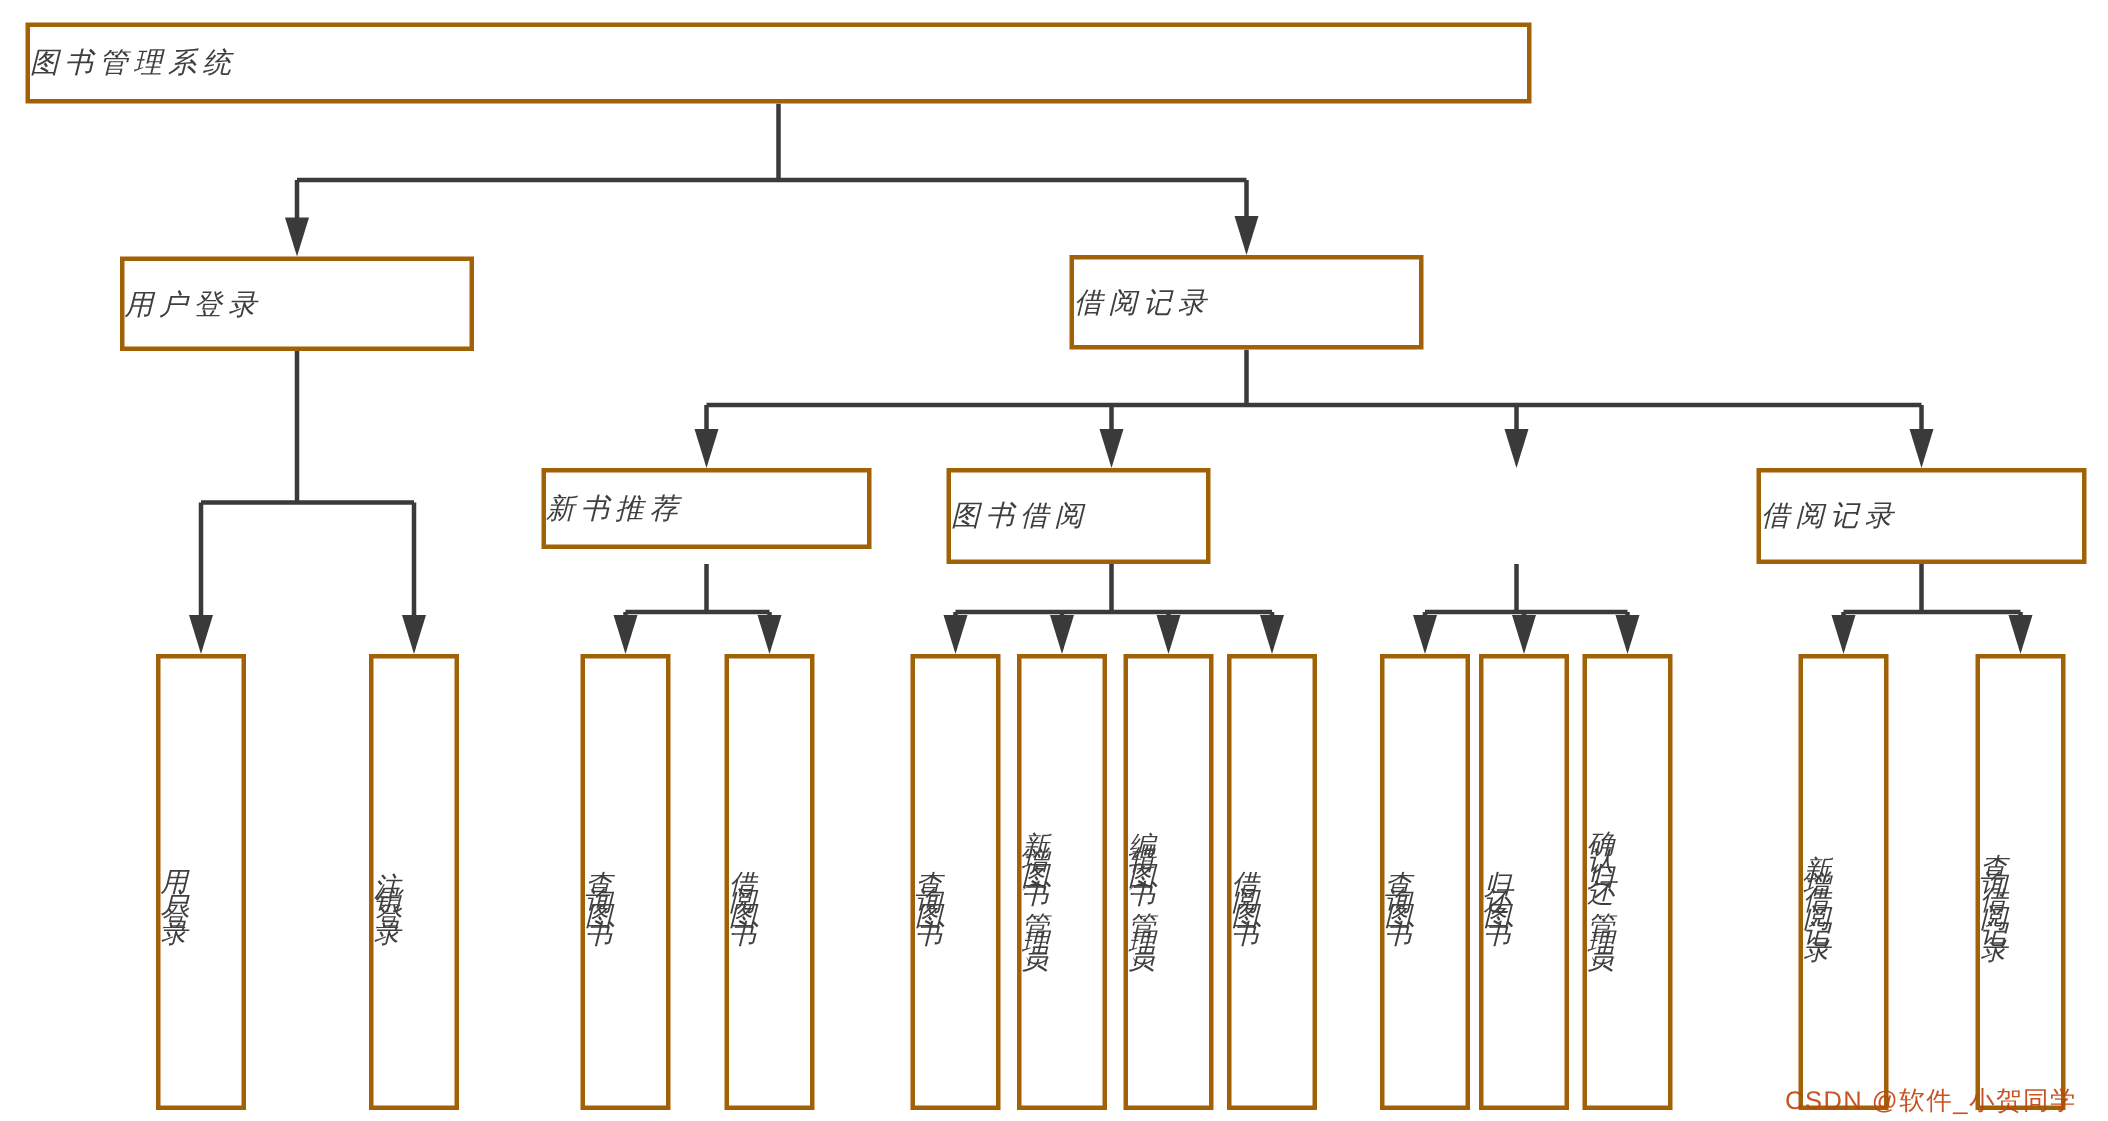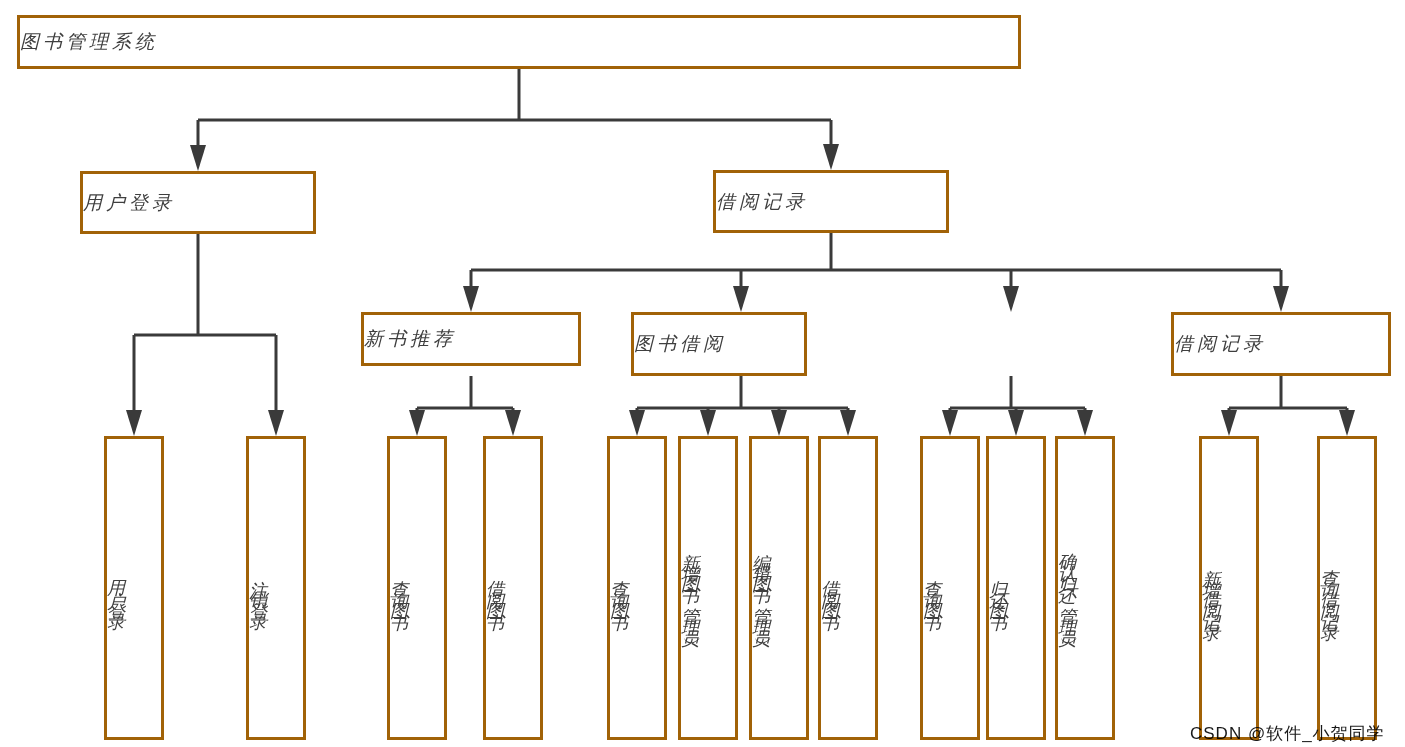--- a/index.html
+++ b/index.html
@@ -73,21 +73,21 @@
   #leaf-d1 { left: 920px; }
   #leaf-d2 { left: 986px; }
   #leaf-d3 { left: 1055px; }
   #leaf-e1 { left: 1199px; }
   #leaf-e2 { left: 1317px; }
   #watermark {
     position: absolute;
     left: 1190px;
     top: 722px;
     font-size: 17px;
-    color: #000000;
+    color: #c2410c;
     opacity: 0.9;
     white-space: nowrap;
     letter-spacing: 1px;
     z-index: 5;
   }
   .stroke {
     stroke: #3a3a3a;
     stroke-width: 3;
     fill: none;
   }

